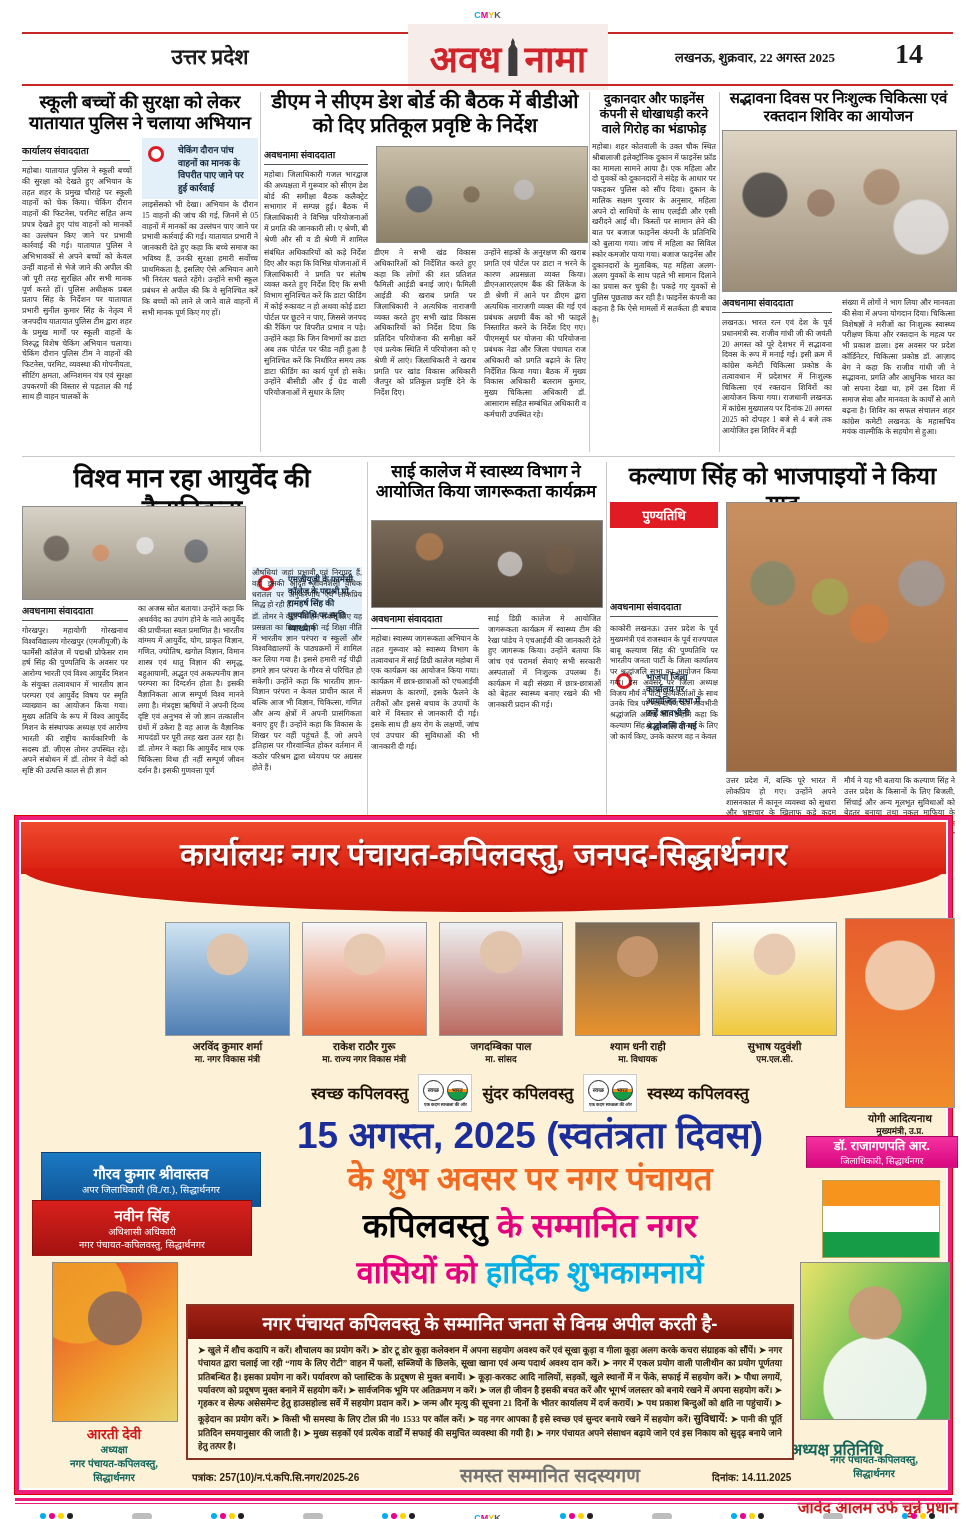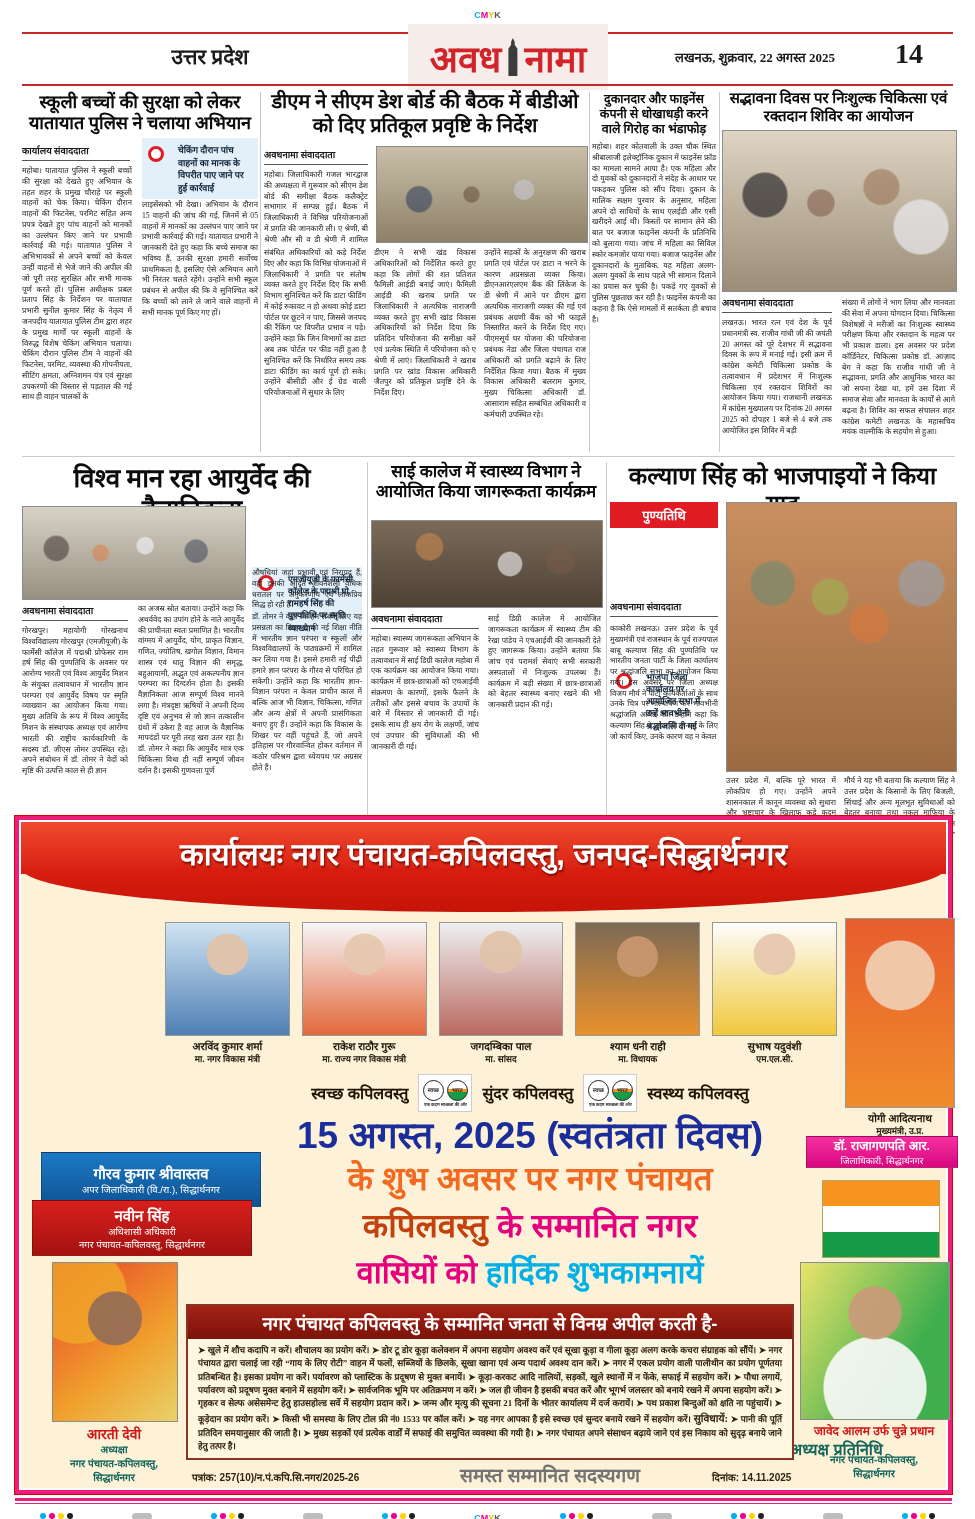--- a/index.html
+++ b/index.html
@@ -224,21 +224,21 @@
           <span class="lens tri">भारत</span>
         </span>
       <span class="sb-tag">एक कदम स्वच्छता की ओर</span>
     </span>
     <span style="font-family:'Liberation Sans',sans-serif;font-weight:bold;font-size:16px;color:#201405;">स्वस्थ्य कपिलवस्तु</span>
   </div>
 
   <div class="abs bigline" style="left:215px;top:1108px;width:630px;font-size:37px;color:#1b2d9b;"><span>15 अगस्त, 2025 (स्वतंत्रता दिवस)</span></div>
   <div class="abs bigline" style="left:250px;top:1155px;width:560px;font-size:33px;color:#f26a21;"><span>के शुभ अवसर पर नगर पंचायत</span></div>
   <div class="abs bigline" style="left:250px;top:1202px;width:560px;font-size:33px;">
-    <span style="color:#c2410c;">कपिलवस्तु</span><span style="color:#e6007e;"> के सम्मानित नगर</span>
+    <span style="color:#000000;">कपिलवस्तु</span><span style="color:#e6007e;"> के सम्मानित नगर</span>
   </div>
   <div class="abs bigline" style="left:250px;top:1250px;width:560px;font-size:31px;">
     <span style="color:#e6007e;">वासियों को</span><span style="color:#00b0e6;"> हार्दिक शुभकामनायें</span>
   </div>
 
   <div class="abs obox" style="left:32px;top:1152px;width:214px;background:linear-gradient(#1b79c4,#0f5394);padding:10px 2px;margin-left:9px;">
     <div class="nm" style="font-size:15px;">गौरव कुमार श्रीवास्तव</div>
     <div style="font-size:9.5px;">अपर जिलाधिकारी (वि./रा.), सिद्धार्थनगर</div>
   </div>
   <div class="abs obox" style="left:32px;top:1200px;width:214px;background:linear-gradient(#d8201d,#a31210);padding:4px 2px;">
@@ -263,21 +263,21 @@
     linear-gradient(140deg,#e8402a,#f0a02c 60%,#e8d26a);"></div>
   <div class="abs cap-name" style="left:32px;top:1424px;width:164px;text-align:center;font-size:14px;"><span>आरती देवी</span></div>
   <div class="abs cap-role" style="left:32px;top:1442px;width:164px;text-align:center;font-size:10px;"><span>अध्यक्षा</span></div>
   <div class="abs cap-role" style="left:32px;top:1456px;width:164px;text-align:center;font-size:10px;"><span>नगर पंचायत-कपिलवस्तु,</span></div>
   <div class="abs cap-role" style="left:32px;top:1470px;width:164px;text-align:center;font-size:10px;"><span>सिद्धार्थनगर</span></div>
 
   <div class="abs photo" style="left:800px;top:1262px;width:148px;height:156px;background:
     radial-gradient(circle at 50% 32%, rgba(200,155,120,.95) 0 20%, transparent 21%),
     radial-gradient(circle at 50% 80%, rgba(250,250,250,.9) 0 35%, transparent 36%),
     linear-gradient(120deg,#e9e46a,#3fae4e 70%);"></div>
-  <div class="abs cap-name" style="left:790px;top:1422px;width:168px;text-align:center;font-size:12px;"><span>जावेद आलम उर्फ चुन्ने प्रधान</span></div>
+  <div class="abs cap-name" style="left:790px;top:1496px;width:168px;text-align:right;font-size:16px;"><span>जावेद आलम उर्फ चुन्ने प्रधान</span></div>
   <div class="abs cap-role" style="left:790px;top:1438px;width:168px;text-align:left;font-size:16px;"><span>अध्यक्ष प्रतिनिधि</span></div>
   <div class="abs cap-role" style="left:790px;top:1452px;width:168px;text-align:center;font-size:10px;"><span>नगर पंचायत-कपिलवस्तु,</span></div>
   <div class="abs cap-role" style="left:790px;top:1466px;width:168px;text-align:center;font-size:10px;"><span>सिद्धार्थनगर</span></div>
 
   <div class="abs appeal" style="left:186px;top:1304px;width:608px;height:156px;box-sizing:border-box;">
     <div class="appeal-hd"><span>नगर पंचायत कपिलवस्तु के सम्मानित जनता से विनम्र अपील करती है-</span></div>
     <div class="appeal-bd" style="height:112px;overflow:hidden;">
       <span>➤ खुले में शौच कदापि न करें। शौचालय का प्रयोग करें। ➤ डोर टू डोर कूड़ा कलेक्शन में अपना सहयोग अवश्य करें एवं सूखा कूड़ा व गीला कूड़ा अलग करके कचरा संग्राहक को सौंपें। ➤ नगर पंचायत द्वारा चलाई जा रही “गाय के लिए रोटी” वाहन में फलों, सब्जियों के छिलके, सूखा खाना एवं अन्य पदार्थ अवश्य दान करें। ➤ नगर में एकल प्रयोग वाली पालीथीन का प्रयोग पूर्णतया प्रतिबन्धित है। इसका प्रयोग ना करें। पर्यावरण को प्लास्टिक के प्रदूषण से मुक्त बनायें। ➤ कूड़ा-करकट आदि नालियों, सड़कों, खुले स्थानों में न फेंके, सफाई में सहयोग करें। ➤ पौधा लगायें, पर्यावरण को प्रदूषण मुक्त बनाने में सहयोग करें। ➤ सार्वजनिक भूमि पर अतिक्रमण न करें। ➤ जल ही जीवन है इसकी बचत करें और भूगर्भ जलस्तर को बनाये रखने में अपना सहयोग करें। ➤ गृहकर व सेल्फ असेसमेन्ट हेतु हाउसहोल्ड सर्वे में सहयोग प्रदान करें। ➤ जन्म और मृत्यु की सूचना 21 दिनों के भीतर कार्यालय में दर्ज करायें। ➤ पथ प्रकाश बिन्दुओं को क्षति ना पहुंचायें। ➤ कूड़ेदान का प्रयोग करें। ➤ किसी भी समस्या के लिए टोल फ्री नं0 1533 पर कॉल करें। ➤ यह नगर आपका है इसे स्वच्छ एवं सुन्दर बनाये रखने में सहयोग करें।</span>
       <span style="font-size:10.5px;"> <span>सुविधायें:</span></span><span> ➤ पानी की पूर्ति प्रतिदिन समयानुसार की जाती है। ➤ मुख्य सड़कों एवं प्रत्येक वार्डों में सफाई की समुचित व्यवस्था की गयी है। ➤ नगर पंचायत अपने संसाधन बढ़ाये जाने एवं इस निकाय को सुदृढ़ बनाये जाने हेतु तत्पर है।</span>
     </div>

